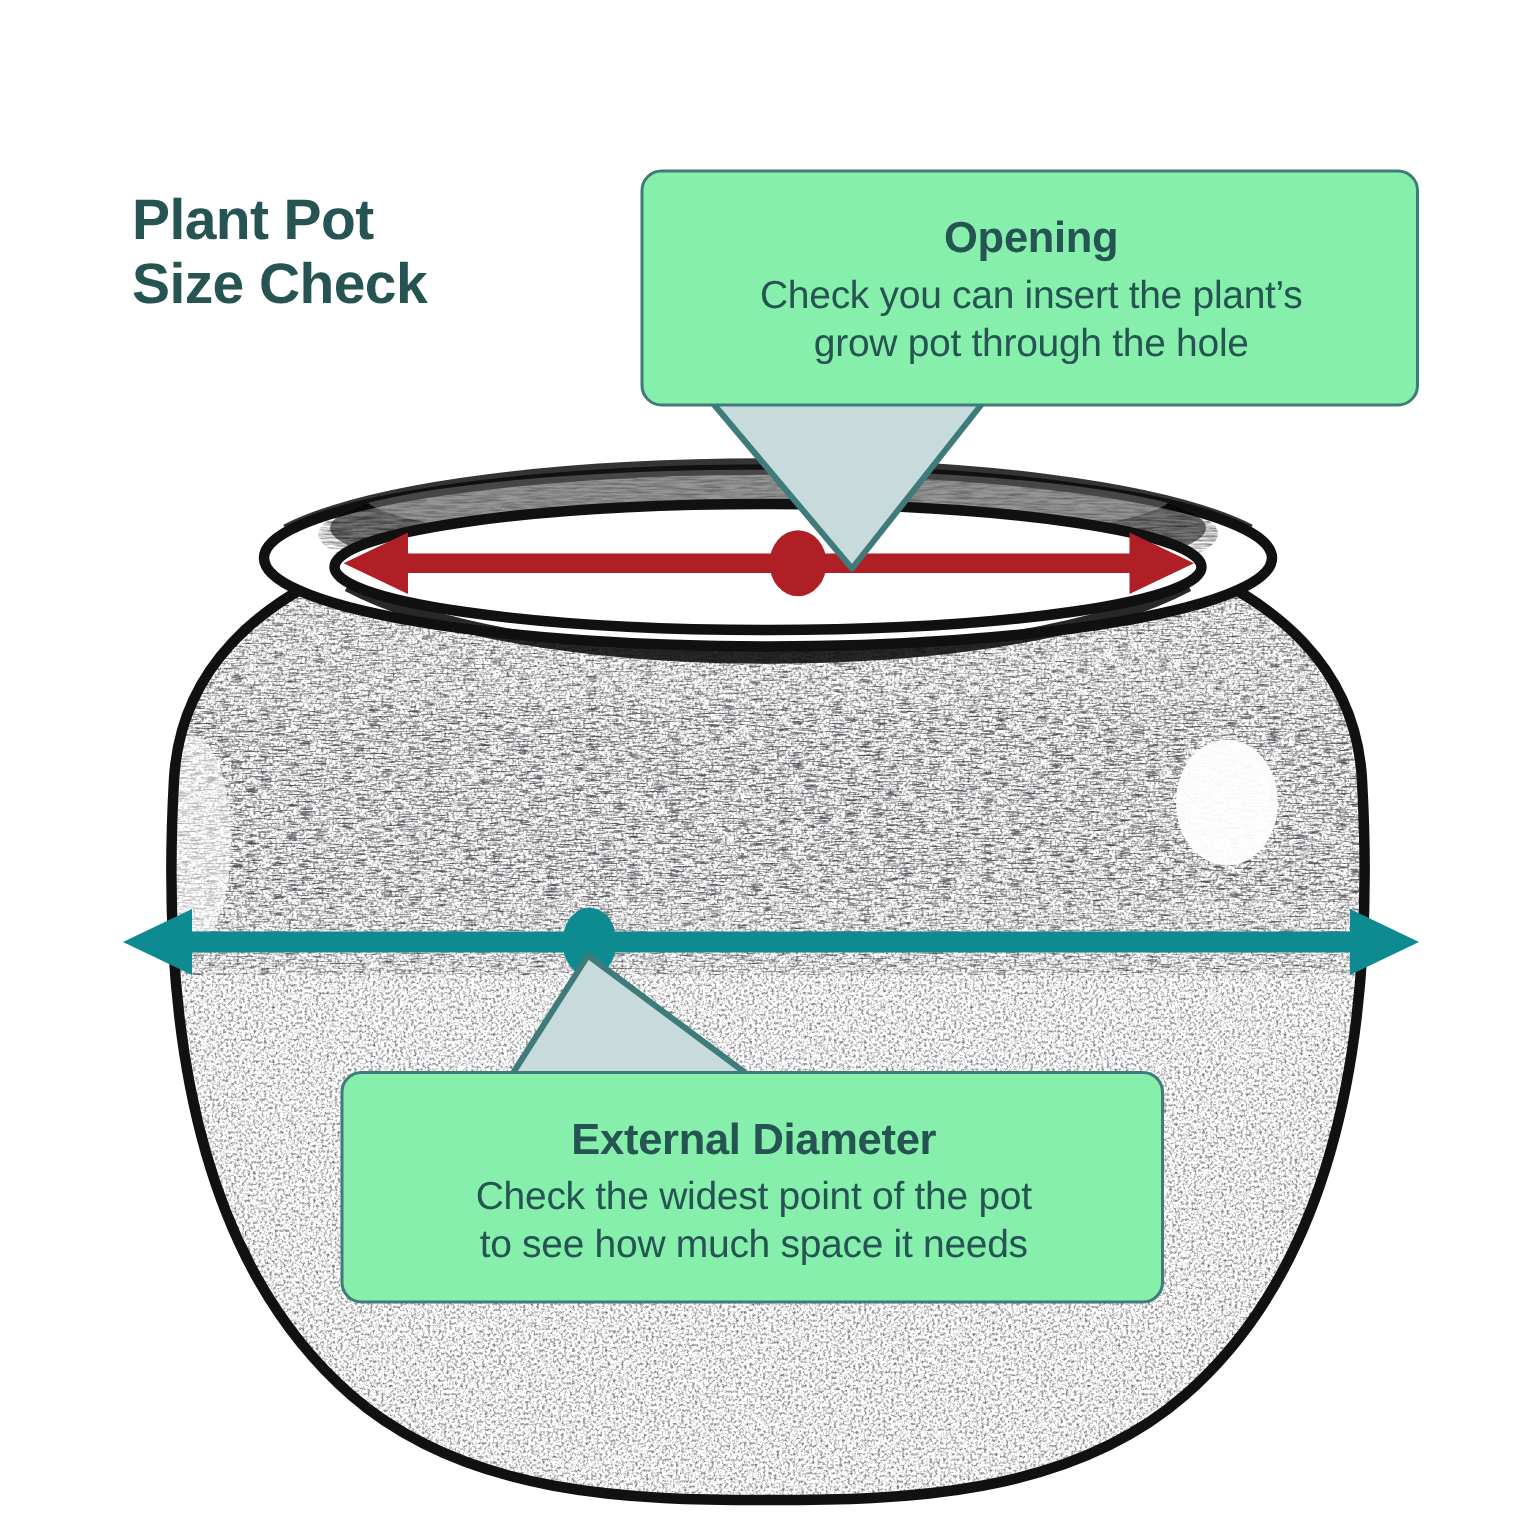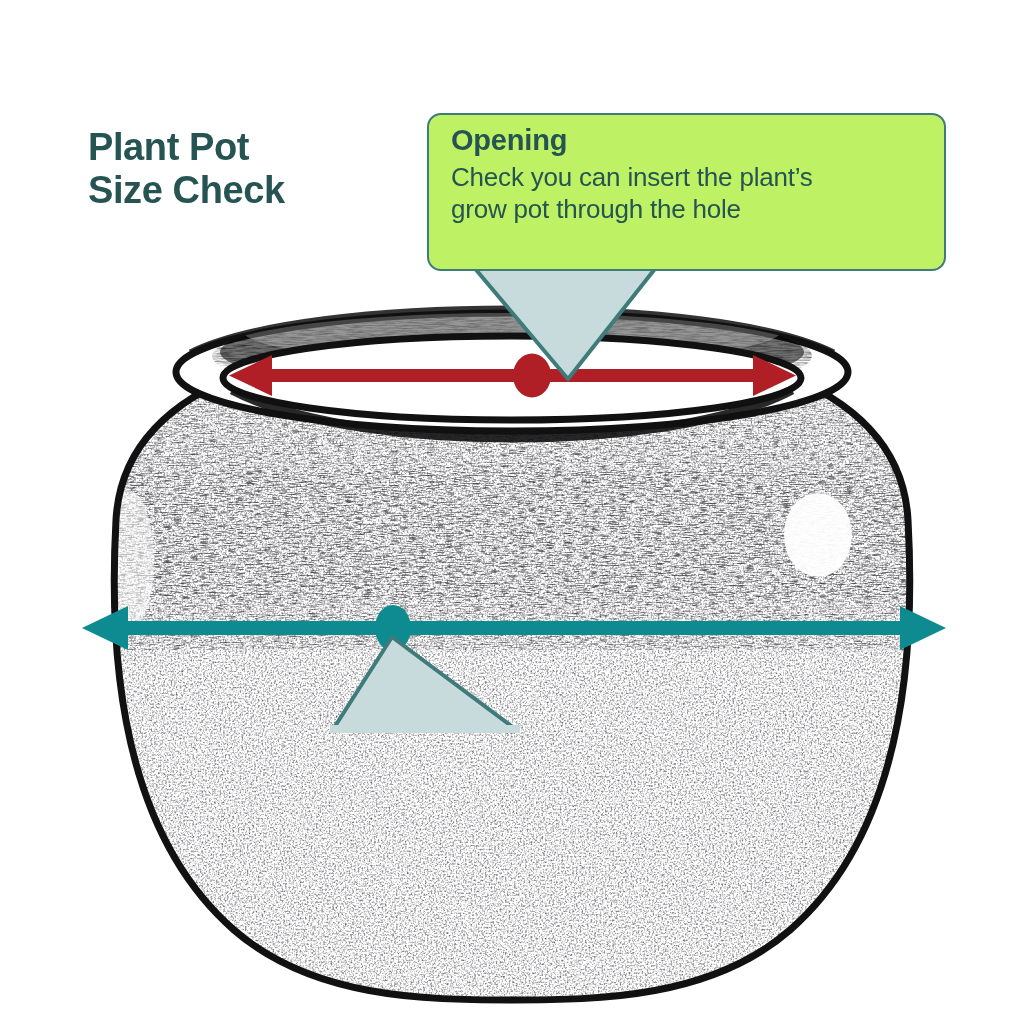--- a/index.html
+++ b/index.html
@@ -46,26 +46,27 @@
   .arrow-svg {
     position: absolute;
     pointer-events: none;
   }
   #opening-arrow { left: 225px; top: 352px; }
   #external-arrow { left: 78px; top: 603px; }
 
   
   .callout {
     position: absolute;
-    background: #bef264;
+    background: #86efac;
     border: 2.5px solid #3f7b7a;
     border-radius: 14px;
     box-sizing: border-box;
     color: #255452;
-    padding: 10px 20px 16px 22px;
+    padding: 29px 20px 16px 22px;
+    text-align: center;
   }
   .callout .callout-title {
     font-size: 29px;
     font-weight: bold;
     line-height: 1.08;
     letter-spacing: -0.2px;
     margin-bottom: 6px;
   }
   .callout .callout-body {
     font-size: 26px;
@@ -215,17 +216,22 @@
     <polygon points="62,4 188,98 2,98" fill="#c7dbdc" stroke="#3f7b7a" stroke-width="4" stroke-linejoin="round"></polygon>
     <rect x="0" y="92" width="190" height="8" fill="#c7dbdc"></rect>
   </svg>
 
   <div class="callout" id="callout-opening">
     <div class="callout-title">Opening</div>
     <div class="callout-body">Check you can insert the plant’s
 grow pot through the hole</div>
   </div>
 
+  <div class="callout" id="callout-external">
+    <div class="callout-title">External Diameter</div>
+    <div class="callout-body">Check the widest point of the pot
+to see how much space it needs</div>
+  </div>
 
   <div id="page-title">Plant Pot
 Size Check</div>
 
 </div>
 
 </body></html>

